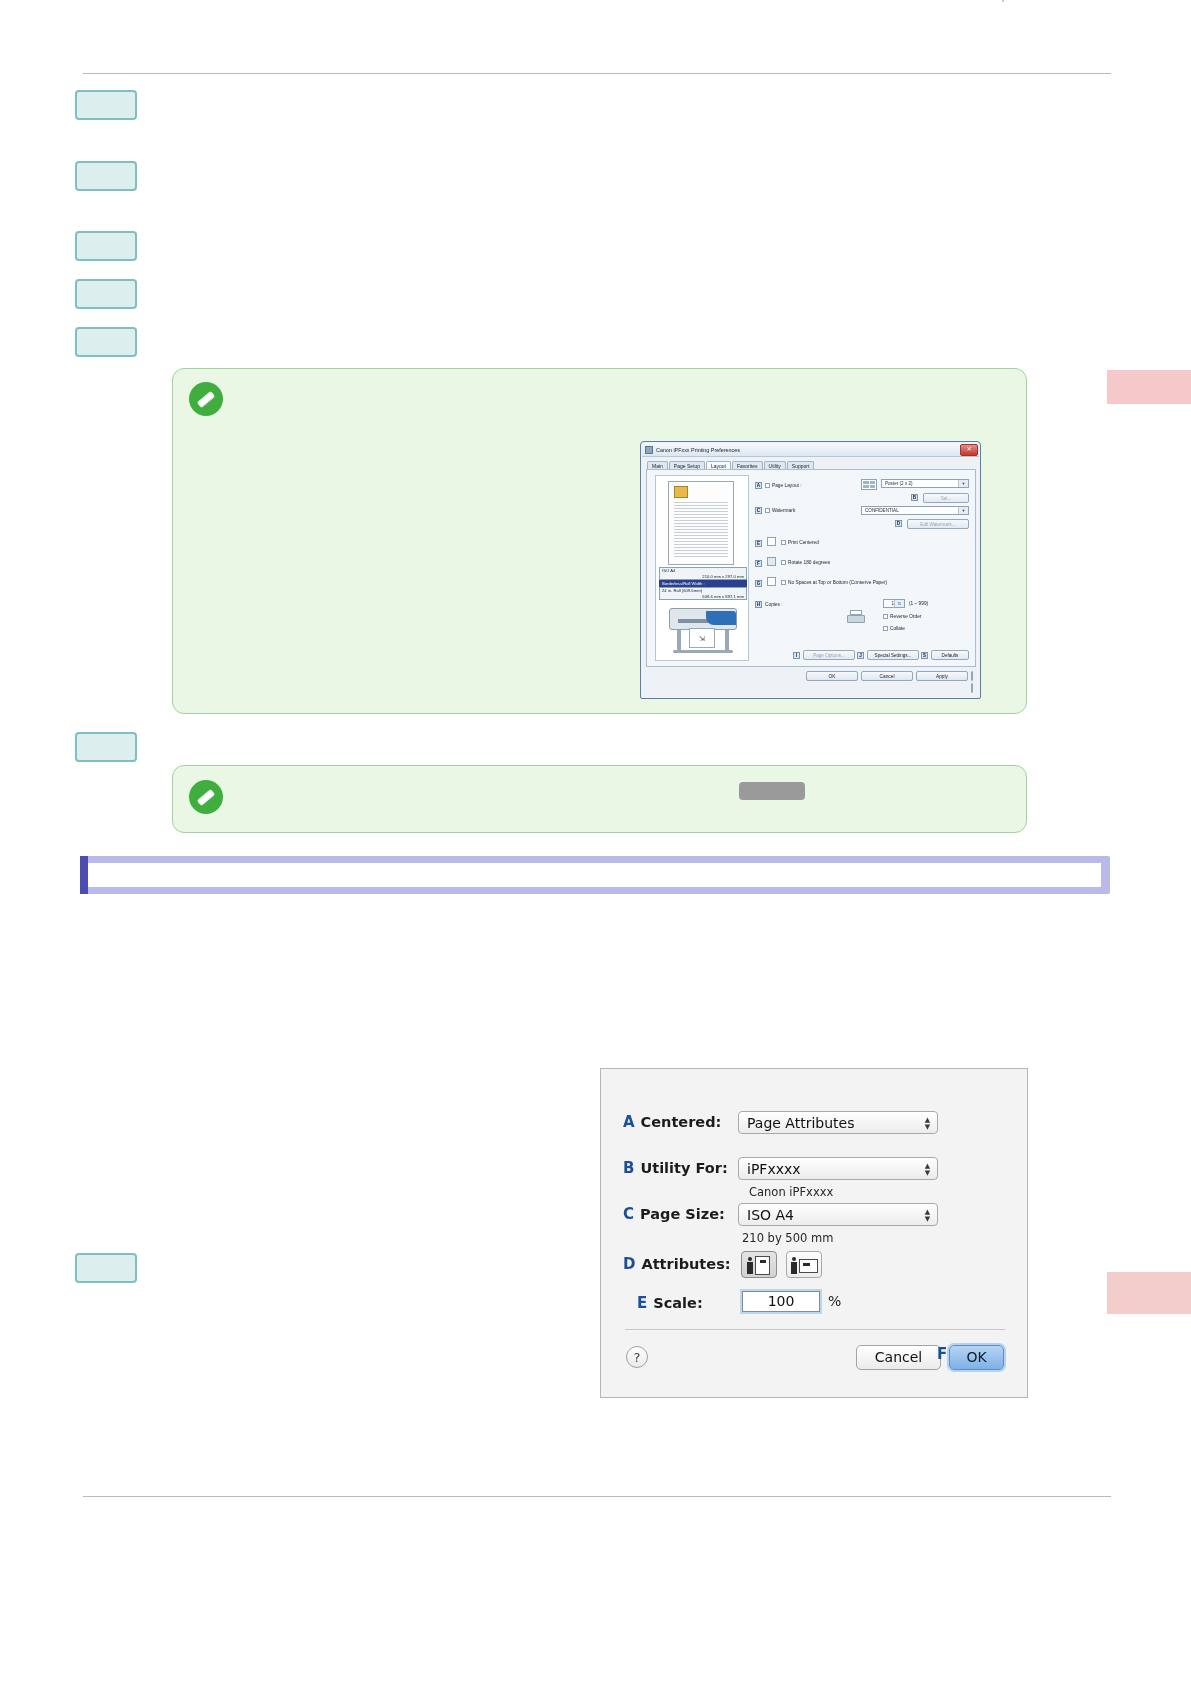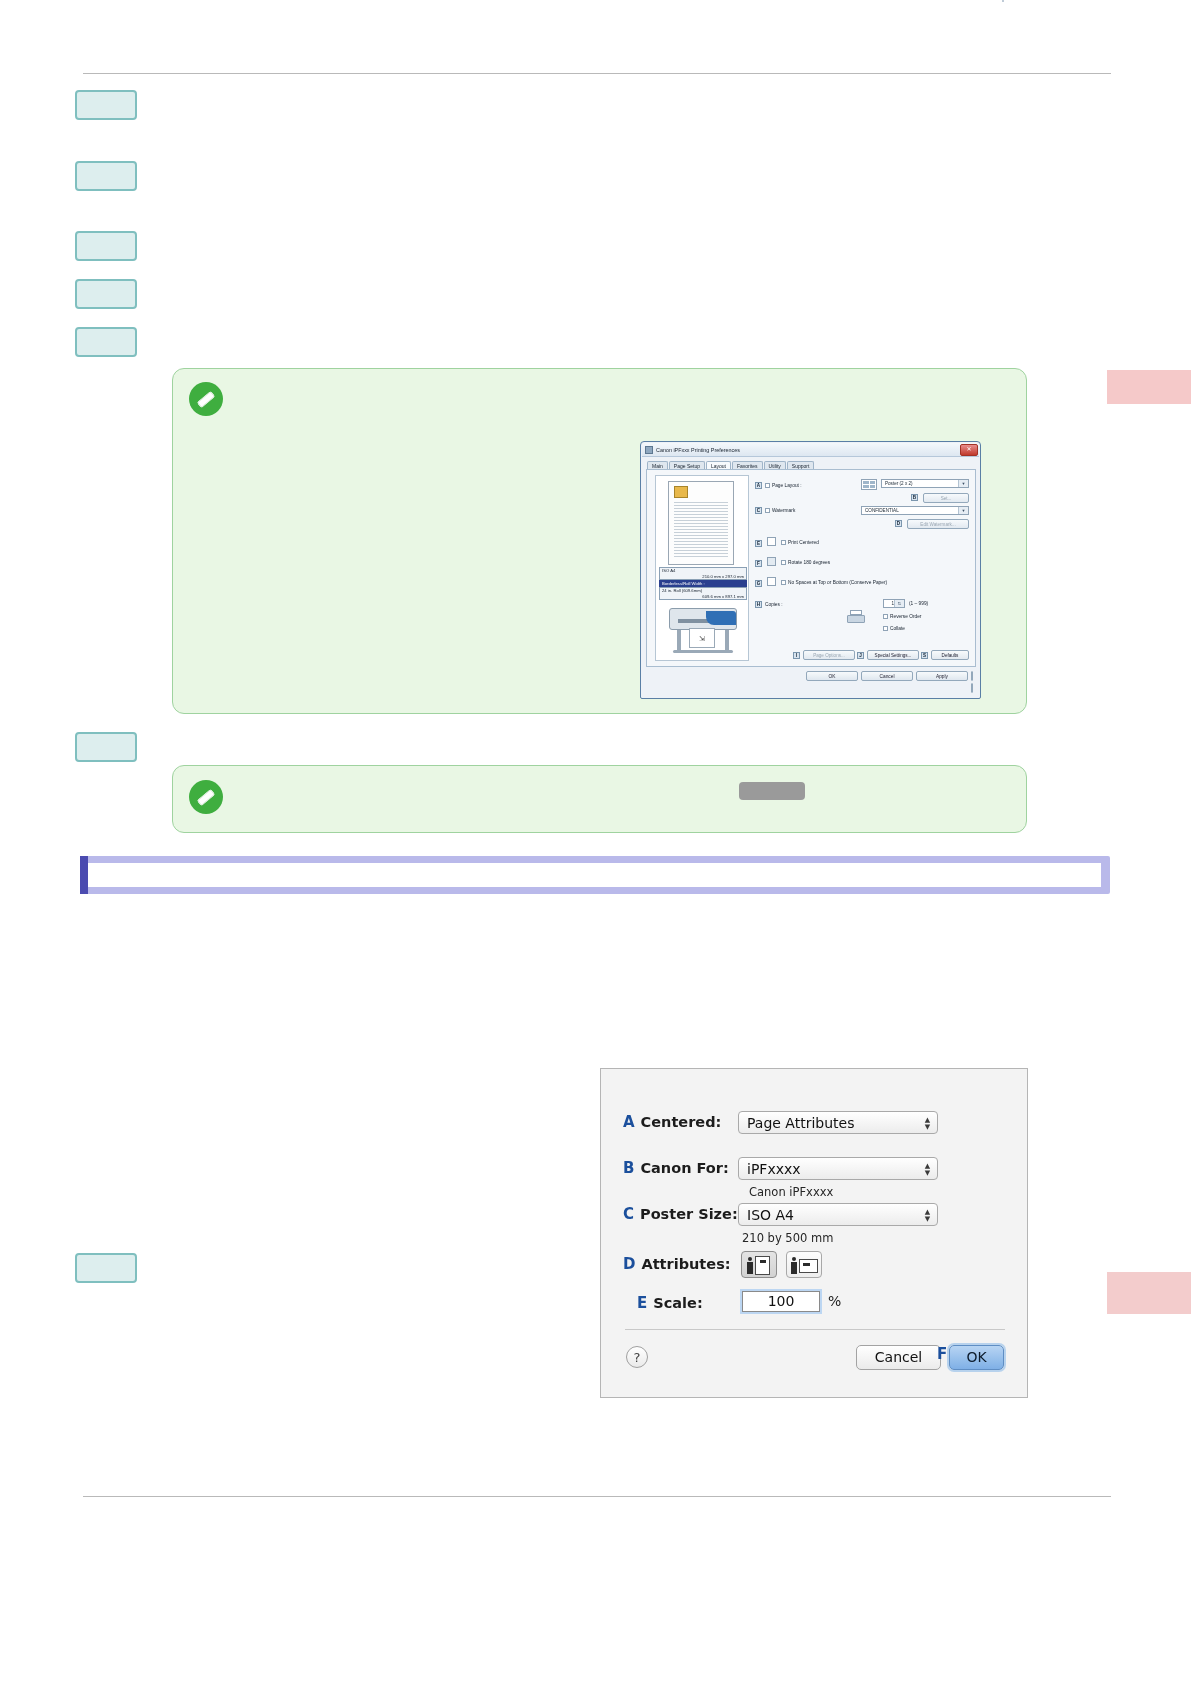--- a/index.html
+++ b/index.html
@@ -727,34 +727,34 @@
   <div class="mac-popup" style="left:137px; top:42px; width:200px;">
     <span>Page Attributes</span>
     <span class="stepper">
         <span>▲</span>
         <span>▼</span>
       </span>
   </div>
 
   <div class="mac-row" style="left:22px; top:90px;">
     <span class="mac-key">B</span>
-    <span class="mac-label">Canon For:</span>
+    <span class="mac-label">Utility For:</span>
   </div>
   <div class="mac-popup" style="left:137px; top:88px; width:200px;">
     <span>iPFxxxx</span>
     <span class="stepper">
         <span>▲</span>
         <span>▼</span>
       </span>
   </div>
   <div class="mac-sub" style="left:148px; top:116px;">Canon iPFxxxx</div>
 
   <div class="mac-row" style="left:22px; top:136px;">
     <span class="mac-key">C</span>
-    <span class="mac-label">Poster Size:</span>
+    <span class="mac-label">Page Size:</span>
   </div>
   <div class="mac-popup" style="left:137px; top:134px; width:200px;">
     <span>ISO A4</span>
     <span class="stepper">
         <span>▲</span>
         <span>▼</span>
       </span>
   </div>
   <div class="mac-sub" style="left:141px; top:162px;">210 by 500 mm</div>
 

